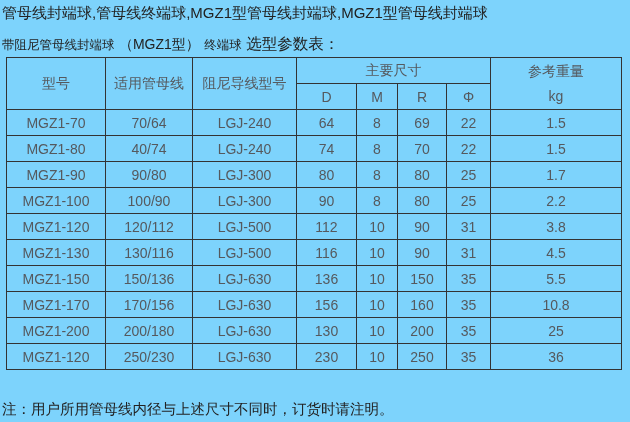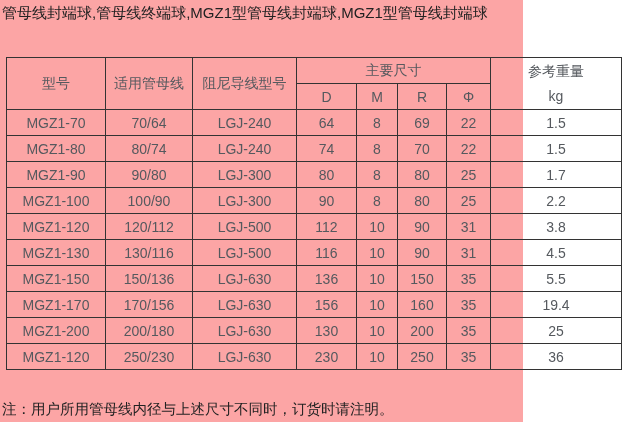--- a/index.html
+++ b/index.html
@@ -6,23 +6,23 @@
     margin: 0;
     padding: 0;
     background: #ffffff;
     width: 630px;
     height: 422px;
     overflow: hidden;
     font-family: "Liberation Sans", sans-serif;
   }
   .page {
     position: relative;
-    width: 523px;
+    width: 630px;
     height: 422px;
-    background: #fca5a5;
+    background: #7dd3fc;
     text-decoration: underline;
   }
   .title-line1 {
     position: absolute;
     left: 2px;
     top: 4px;
     font-size: 15px;
     color: #222222;
     white-space: nowrap;
     letter-spacing: 0px;
@@ -68,20 +68,26 @@
     white-space: nowrap;
   }
 </style>
 </head>
 <body>
 
 <div class="page">
 
   <div class="title-line1">管母线封端球,管母线终端球,MGZ1型管母线封端球,MGZ1型管母线封端球</div>
 
+  <div class="subtitle">
+    <span class="small">带阻尼管母线封端球</span>
+    <span class="mid">（MGZ1型）</span>
+    <span class="small">终端球</span>
+    <span class="big">选型参数表：</span>
+  </div>
 
   <table class="spec">
     <colgroup id="cols">
         <col style="width: 99px;">
         <col style="width: 87px;">
         <col style="width: 104px;">
         <col style="width: 60px;">
         <col style="width: 41px;">
         <col style="width: 49px;">
         <col style="width: 44px;">
@@ -111,21 +117,21 @@
           <td>70/64</td>
           <td>LGJ-240</td>
           <td>64</td>
           <td>8</td>
           <td>69</td>
           <td>22</td>
           <td>1.5</td>
         </tr>
         <tr>
           <td>MGZ1-80</td>
-          <td>80/74</td>
+          <td>40/74</td>
           <td>LGJ-240</td>
           <td>74</td>
           <td>8</td>
           <td>70</td>
           <td>22</td>
           <td>1.5</td>
         </tr>
         <tr>
           <td>MGZ1-90</td>
           <td>90/80</td>
@@ -177,21 +183,21 @@
           <td>5.5</td>
         </tr>
         <tr>
           <td>MGZ1-170</td>
           <td>170/156</td>
           <td>LGJ-630</td>
           <td>156</td>
           <td>10</td>
           <td>160</td>
           <td>35</td>
-          <td>19.4</td>
+          <td>10.8</td>
         </tr>
         <tr>
           <td>MGZ1-200</td>
           <td>200/180</td>
           <td>LGJ-630</td>
           <td>130</td>
           <td>10</td>
           <td>200</td>
           <td>35</td>
           <td>25</td>

